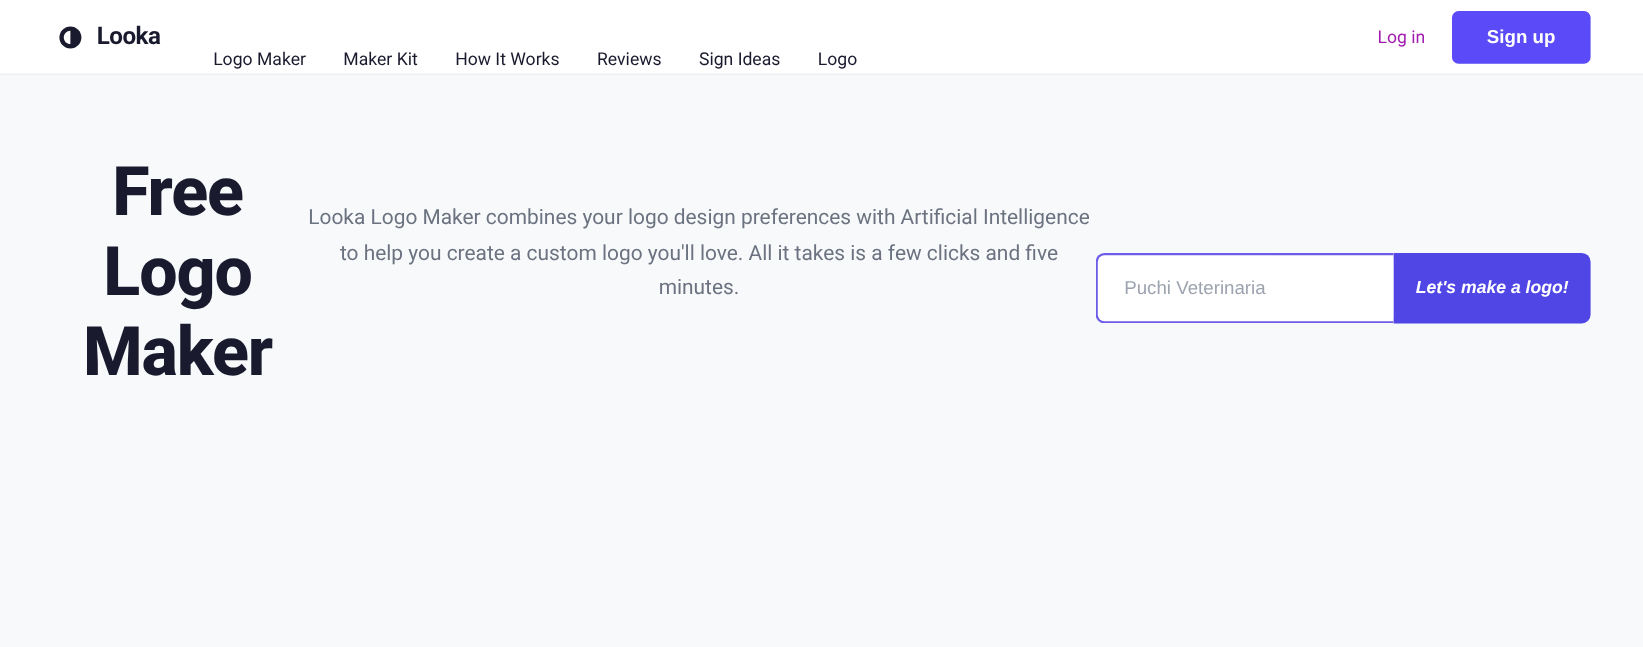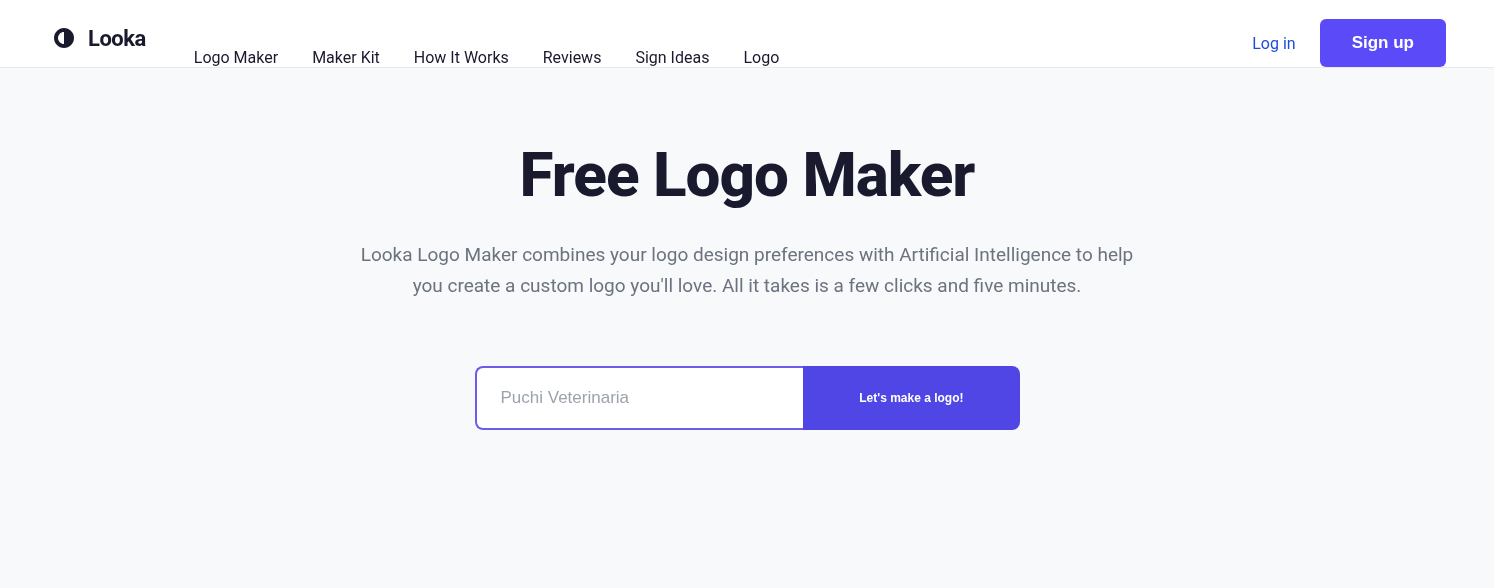--- a/index.html
+++ b/index.html
@@ -12,21 +12,21 @@
       font-family: -apple-system, BlinkMacSystemFont, 'Segoe UI', Roboto, Helvetica, Arial, sans-serif;
       background-color: #f8f9fb;
       width: 1494px;
       min-height: 588px;
     }
 
     
     .navbar {
       background-color: #ffffff;
       display: flex;
-      align-items: flex-end;
+      align-items: center;
       justify-content: space-between;
       padding: 0 48px;
       height: 68px;
       border-bottom: 1px solid #e8e8ee;
     }
 
     .navbar-left {
       display: flex;
       align-items: center;
       gap: 48px;
@@ -67,42 +67,42 @@
     }
 
     .navbar-right {
       display: flex;
       align-items: center;
       gap: 24px;
     }
 
     .login-link {
       font-size: 16px;
-      color: #1d4ed8;
+      color: #a21caf;
       text-decoration: none;
       cursor: pointer;
       margin-left: 15px;
     }
 
     .signup-button {
       background-color: #5b4af7;
       color: #ffffff;
       border: none;
       border-radius: 6px;
       padding: 14px 32px;
       font-size: 17px;
       font-weight: 600;
       cursor: pointer;
       white-space: nowrap;
     }
 
     
     .hero {
       display: flex;
-      flex-direction: column;
+      flex-direction: row;
       align-items: center;
       justify-content: center;
       padding: 70px 48px 60px;
       background-color: #f8f9fb;
       text-align: center;
     }
 
     .hero-title {
       font-size: 62px;
       font-weight: 800;
@@ -142,25 +142,26 @@
     .company-name-input::placeholder {
       color: #9ca3af;
     }
 
     .make-logo-button {
       height: 64px;
       background-color: #4f46e5;
       color: #ffffff;
       border: none;
       border-radius: 0 8px 8px 0;
-      padding: 0 56px;
-      font-size: 12px;
+      padding: 0 20px;
+      font-size: 16px;
       font-weight: 700;
       cursor: pointer;
       white-space: nowrap;
+      font-style: italic;
     }
   </style>
 </head>
 <body>
 
 <nav class="navbar">
   <div class="navbar-left">
     <div class="logo-area">
 
       <svg class="logo-icon" viewBox="0 0 32 32" fill="none" xmlns="http://www.w3.org/2000/svg">

